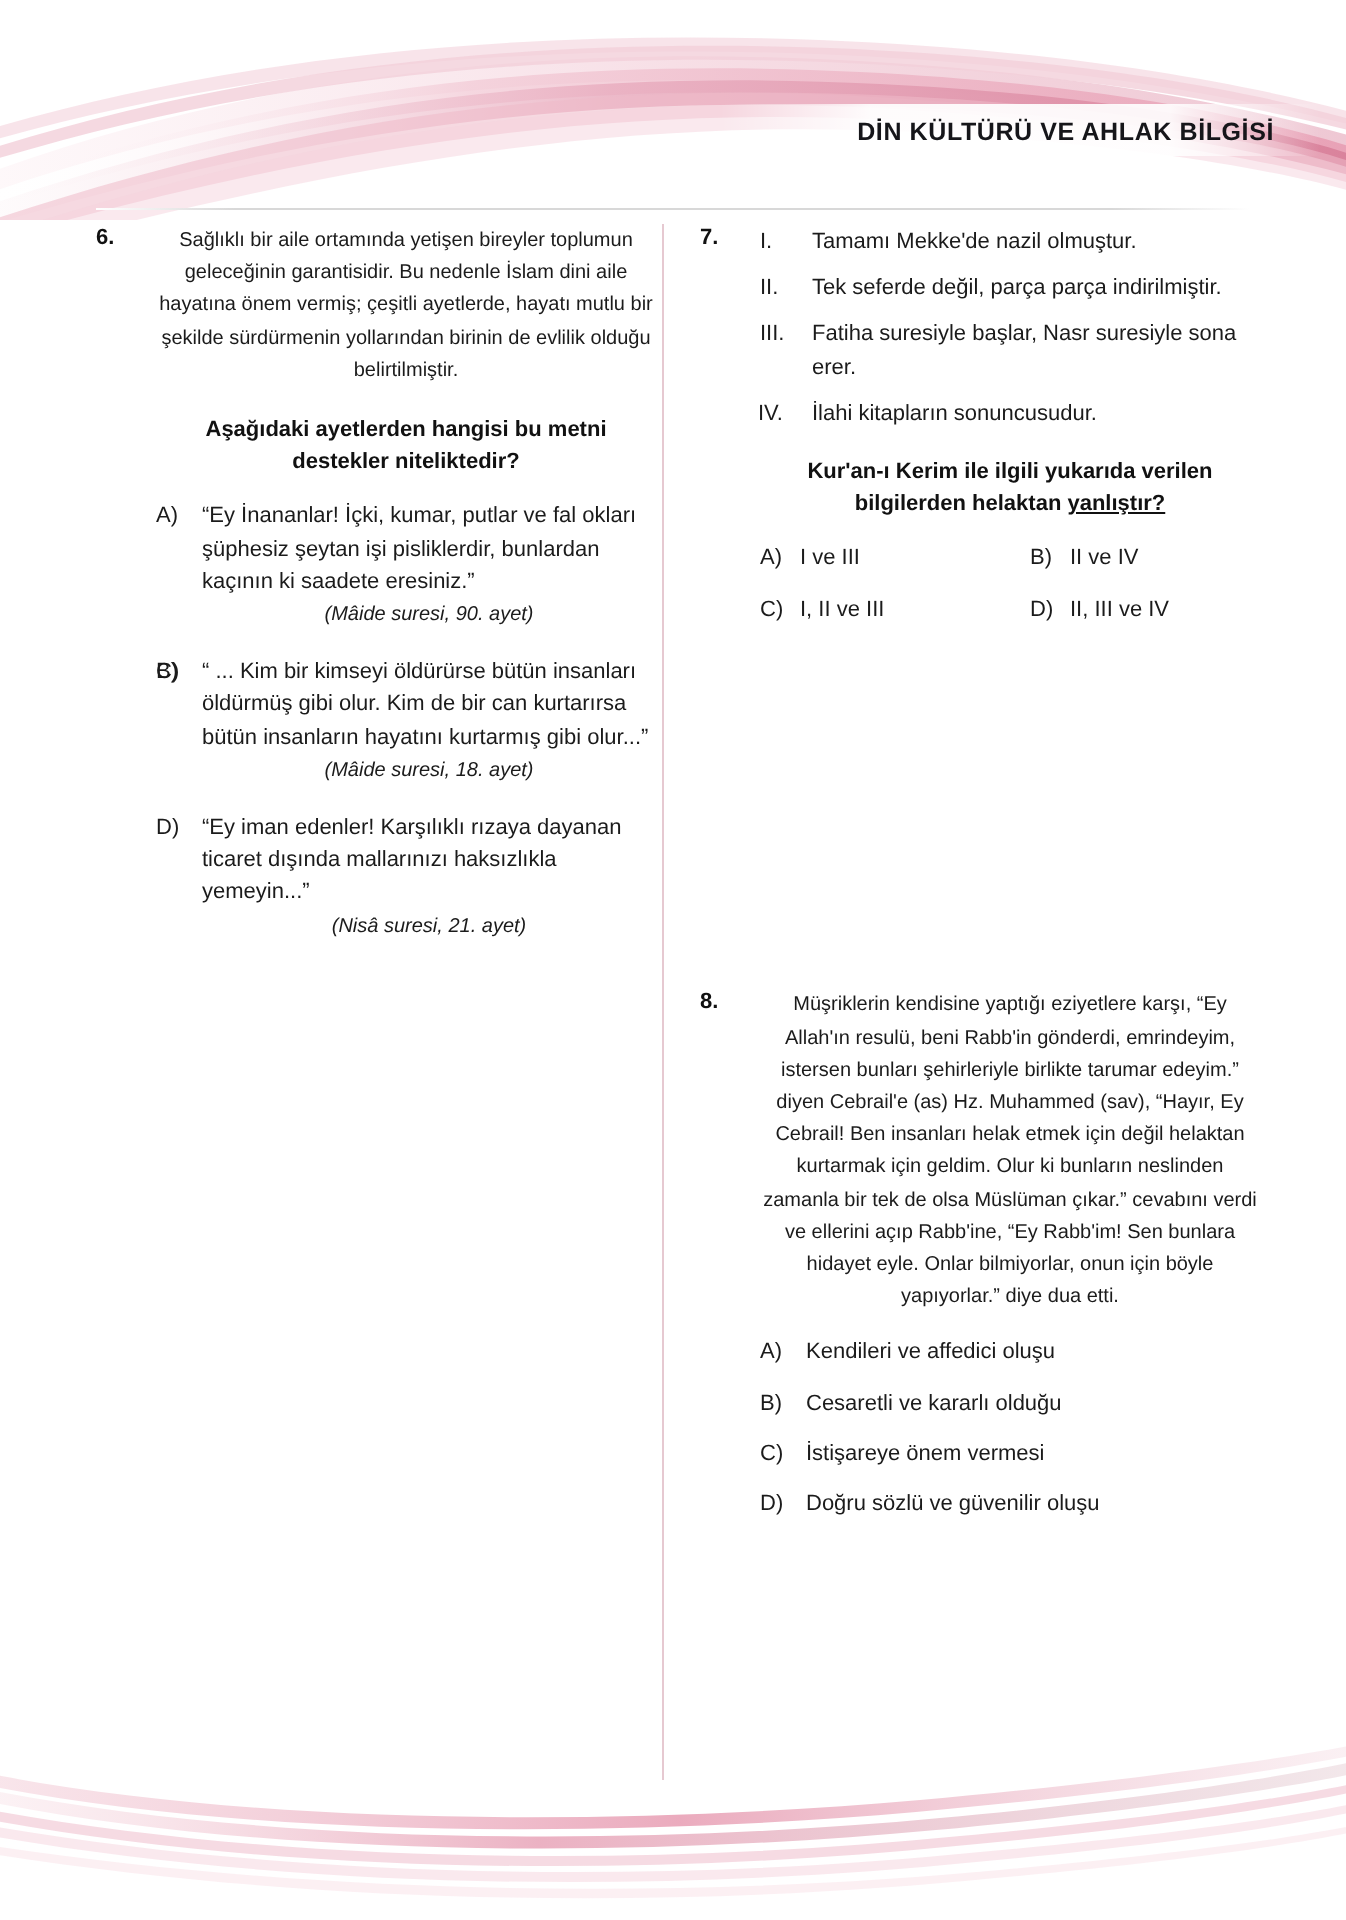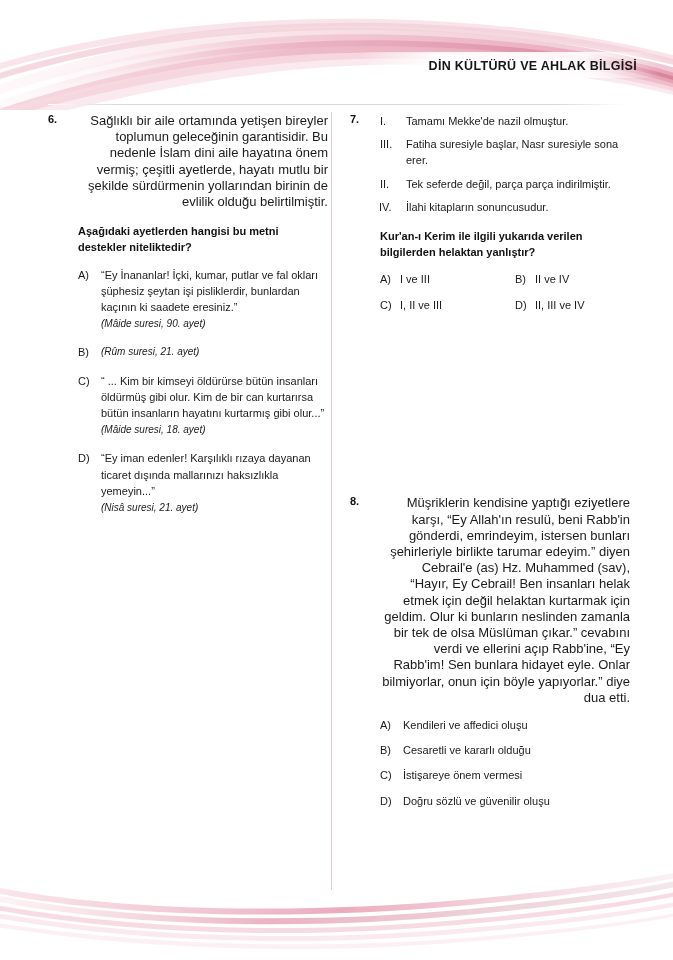--- a/index.html
+++ b/index.html
@@ -75,34 +75,35 @@
   }
   .q-num {
     position: absolute;
     left: 0;
     top: 0;
     font-size: 11px;
     font-weight: bold;
     color: #111;
   }
   .q-stem {
-    font-size: 13px;
+    font-size: 10px;
     line-height: 16.2px;
-    text-align: right;
+    text-align: center;
     color: #1b1b1b;
     margin: 0;
   }
   .q-prompt {
     font-size: 11px;
     line-height: 16.2px;
     font-weight: bold;
     margin: 13px 0 0 0;
     color: #111;
-  }
-  .q-prompt .ul { }
+    text-align: center;
+  }
+  .q-prompt .ul { text-decoration: underline; }
 
   
   .roman-list {
     margin: 0;
     padding: 0;
     list-style: none;
   }
   .roman-list li {
     position: relative;
     padding-left: 26px;
@@ -135,21 +136,21 @@
   }
   .opts li .ol {
     position: absolute;
     left: 0;
     top: 0;
   }
   .opts.tight li { margin-bottom: 9px; }
 
   .ref {
     display: block;
-    text-align: left;
+    text-align: center;
     font-style: italic;
     font-size: 10px;
     margin-top: 1px;
     color: #1b1b1b;
   }
 
   
   .opts-grid {
     margin: 12px 0 0 0;
     padding: 0;
@@ -232,21 +233,20 @@
     <p class="q-prompt">Aşağıdaki ayetlerden hangisi bu metni destekler niteliktedir?</p>
 
     <ul class="opts">
       <li>
         <span class="ol">A)</span>
         <span>“Ey İnananlar! İçki, kumar, putlar ve fal okları şüphesiz şeytan işi pisliklerdir, bunlardan kaçının ki saadete eresiniz.”</span>
         <span class="ref">(Mâide suresi, 90. ayet)</span>
       </li>
       <li>
         <span class="ol">B)</span>
-        <span class="ref">(Rûm suresi, 21. ayet)</span>
       </li>
       <li>
         <span class="ol">C)</span>
         <span>“ ... Kim bir kimseyi öldürürse bütün insanları öldürmüş gibi olur. Kim de bir can kurtarırsa bütün insanların hayatını kurtarmış gibi olur...”</span>
         <span class="ref">(Mâide suresi, 18. ayet)</span>
       </li>
       <li>
         <span class="ol">D)</span>
         <span>“Ey iman edenler! Karşılıklı rızaya dayanan ticaret dışında mallarınızı haksızlıkla yemeyin...”</span>
         <span class="ref">(Nisâ suresi, 21. ayet)</span>
@@ -260,26 +260,26 @@
 
   <div class="q">
     <span class="q-num">7.</span>
 
     <ul class="roman-list">
       <li>
         <span class="rn">I.</span>
         <span>Tamamı Mekke'de nazil olmuştur.</span>
       </li>
       <li>
+        <span class="rn">II.</span>
+        <span>Tek seferde değil, parça parça indirilmiştir.</span>
+      </li>
+      <li>
         <span class="rn">III.</span>
         <span>Fatiha suresiyle başlar, Nasr suresiyle sona erer.</span>
-      </li>
-      <li>
-        <span class="rn">II.</span>
-        <span>Tek seferde değil, parça parça indirilmiştir.</span>
       </li>
       <li class="w4">
         <span class="rn">IV.</span>
         <span>İlahi kitapların sonuncusudur.</span>
       </li>
     </ul>
 
     <p class="q-prompt">
       <span>Kur'an-ı Kerim ile ilgili yukarıda verilen bilgilerden helaktan </span><span class="ul">yanlıştır?</span>
     </p>

